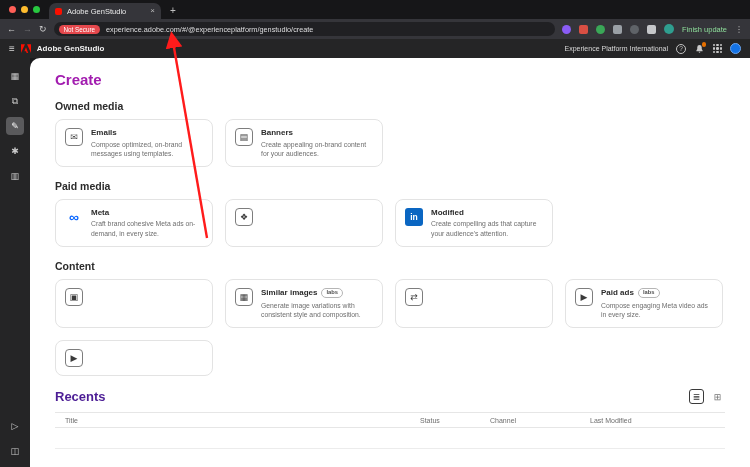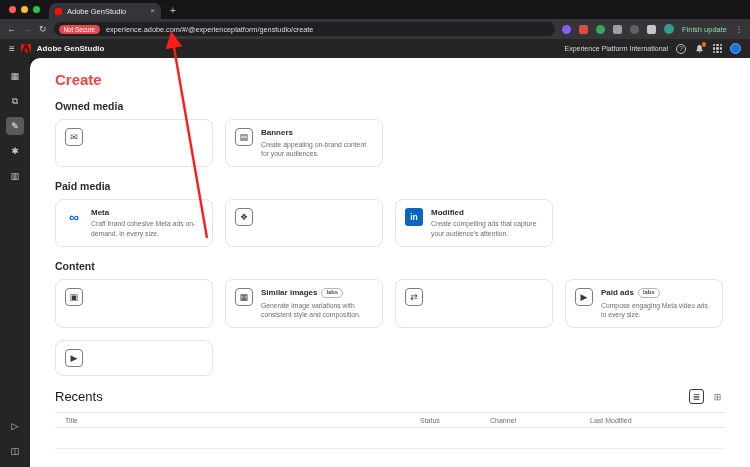--- a/index.html
+++ b/index.html
@@ -47,40 +47,40 @@
   .user-avatar { width:11px; height:11px; border-radius:50%; background:#1473e6; border:1px solid #6ea7ee; }
 
   
   .sidebar { position:absolute; top:58px; left:0; bottom:0; width:30px; background:#252526; display:flex; flex-direction:column; align-items:center; padding:9px 0 7px; gap:7px; }
   .sicon { width:18px; height:18px; border-radius:4px; display:flex; align-items:center; justify-content:center; color:#c9c9c9; font-size:9px; }
   .sicon.selected { background:#5a5a5c; color:#ffffff; }
   .spacer { flex:1; }
 
   
   .main { position:absolute; top:58px; left:30px; right:0; bottom:0; background:#fff; border-top-left-radius:10px; padding:13px 25px 0; overflow:hidden; }
-  .page-title { font-size:15px; font-weight:bold; color:#ef4444; margin-bottom:12px; }
+  .page-title { font-size:15px; font-weight:bold; color:#a21caf; margin-bottom:12px; }
   .seclabel { font-size:10.5px; font-weight:bold; color:#2c2c2c; margin-bottom:7px; }
   .cards { display:flex; gap:12px; margin-bottom:13px; flex-wrap:wrap; }
   .card { width:158px; border:1px solid #e3e3e3; border-radius:8px; padding:8px 9px; display:flex; gap:8px; align-items:flex-start; background:#fff; cursor:pointer; }
   .cicon { flex:none; width:18px; height:18px; border:1px solid #7d7d7d; border-radius:4px; display:flex; align-items:center; justify-content:center; font-size:9px; color:#3a3a3a; }
   .cicon.meta { border:none; color:#0866ff; font-size:14px; font-weight:bold; }
   .cicon.linkedin { border:none; background:#0a66c2; color:#fff; font-size:8.5px; font-weight:bold; border-radius:3px; }
   .ctext { display:flex; flex-direction:column; gap:2.5px; min-width:0; }
   .ctitle { font-size:8px; font-weight:bold; color:#2c2c2c; display:flex; align-items:center; gap:4px; }
   .cdesc { font-size:6.8px; color:#6e6e6e; line-height:1.35; }
   .badge { border-radius:6px; line-height:1.3; white-space:nowrap; }
   .badge.beta { background:#0b8043; color:#fff; font-size:5.8px; padding:1px 4px; }
   .badge.labs { border:1px solid #b5b5b5; color:#505050; font-size:5.8px; padding:0.5px 4px; background:#fff; }
   .partners { display:flex; align-items:center; gap:7px; margin-top:2px; }
   .g-logo { color:#4285F4; font-size:7.5px; font-weight:bold; }
   .amazon-logo { color:#5f6368; font-size:6.3px; font-weight:bold; }
 
   
   .recents-head { display:flex; align-items:center; justify-content:space-between; margin:6px 0 8px; }
-  .recents-title { font-size:13px; font-weight:normal; color:#0f172a; }
+  .recents-title { font-size:13px; font-weight:bold; color:#4c1d95; }
   .viewtoggles { display:flex; gap:6px; }
   .vtog { width:15px; height:15px; border-radius:3px; display:flex; align-items:center; justify-content:center; font-size:9px; color:#777; }
   .vtog.selected { border:1.2px solid #3a3a3a; color:#2c2c2c; }
   .thead, .trow { display:grid; grid-template-columns:1fr 70px 100px 105px 30px; align-items:center; }
   .thead { font-size:7px; color:#6e6e6e; border-top:1px solid #e6e6e6; border-bottom:1px solid #e6e6e6; height:16px; }
   .trow { font-size:7.2px; color:#2c2c2c; border-bottom:1px solid #ececec; height:21px; }
   .cell-title { padding-left:10px; white-space:nowrap; overflow:hidden; }
 
   
   .annot { position:absolute; top:0; left:0; width:750px; height:467px; z-index:99; pointer-events:none; }
@@ -165,20 +165,26 @@
   <span class="sicon">◫</span>
 </div>
 
 <div class="main">
   <div class="page-title">Create</div>
 
   <div class="seclabel">Owned media</div>
   <div class="cards">
     <div class="card">
       <span class="cicon">✉</span>
+      <div class="ctext">
+        <div class="ctitle">
+            <span>Emails</span>
+          </div>
+        <div class="cdesc">Compose optimized, on-brand messages using templates.</div>
+      </div>
     </div>
     <div class="card">
       <span class="cicon">▤</span>
       <div class="ctext">
         <div class="ctitle">
             <span>Banners</span>
           </div>
         <div class="cdesc">Create appealing on-brand content for your audiences.</div>
       </div>
     </div>

